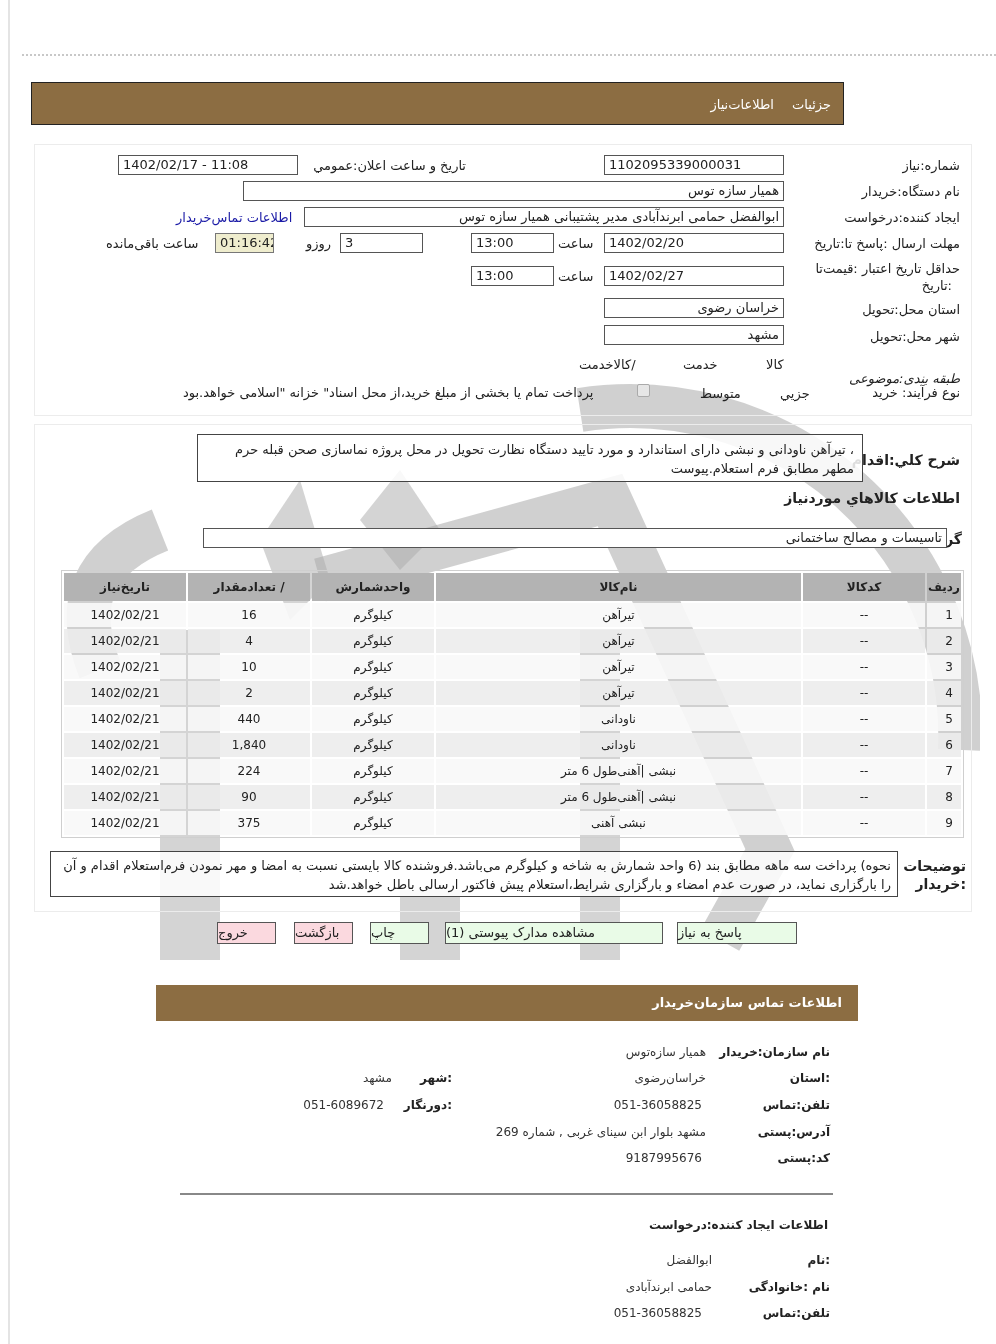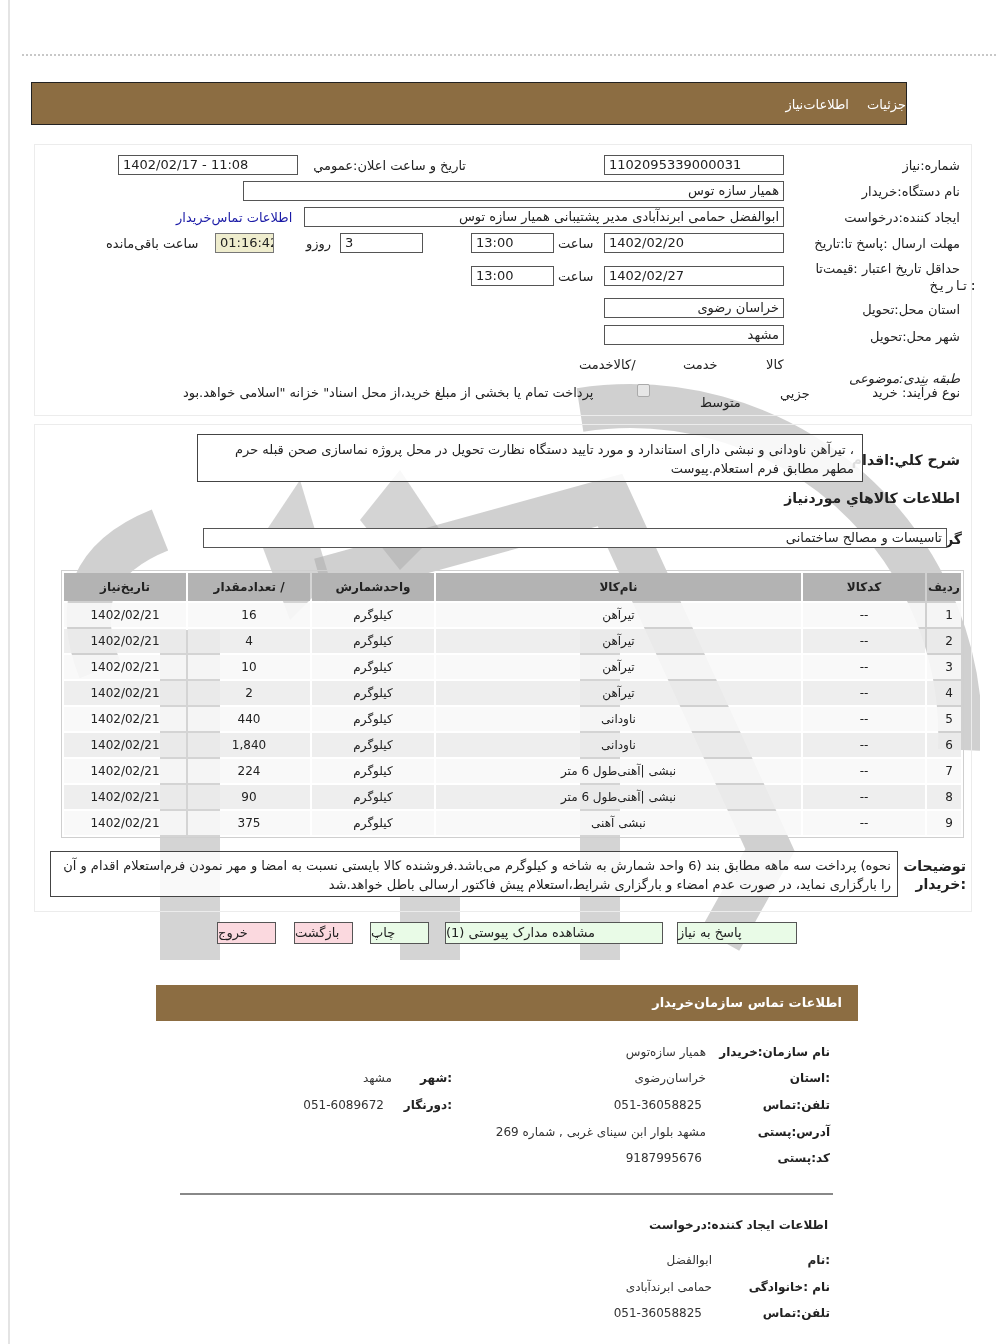--- a/index.html
+++ b/index.html
@@ -11,23 +11,23 @@
     font-size: 13px; color: #222;
     direction: rtl;
   }
   .left-rule { position: absolute; left: 8px; top: 0; width: 2px; height: 1344px; background: #e4e4e4; }
   .dotted-rule { position: absolute; left: 22px; right: 0; top: 54px; border-top: 2px dotted #c8c8c8; }
 
   
   .watermark { position: absolute; left: 20px; top: 330px; width: 960px; height: 640px; pointer-events: none; z-index: 0; }
 
   .header-bar {
-    position: absolute; left: 31px; top: 82px; width: 876px; height: 43px;
+    position: absolute; left: 31px; top: 82px; width: 813px; height: 43px;
     background: #8c6d42; border: 1px solid #222;
-    color: #fff; font-size: 13px; line-height: 43px; 
+    color: #fff; font-size: 13px; line-height: 43px; padding-right: 12px;
   }
   .header-bar span { margin-left: 14px; }
 
   .panel { position: absolute; border: 1px solid #ececec; background: transparent; z-index: 1; }
   .panel1 { left: 34px; top: 144px; width: 938px; height: 272px; }
   .panel2 { left: 34px; top: 424px; width: 938px; height: 488px; }
 
   .abs { position: absolute; z-index: 2; white-space: nowrap; }
   .lbl { font-size: 13px; color: #222; }
   .box { position: absolute; z-index: 2; border: 1px solid #555; background: #fff; height: 20px; line-height: 18px; padding: 0 4px; font-size: 13px; text-align: left; direction: ltr; overflow: hidden; white-space: nowrap; }
@@ -101,21 +101,21 @@
 <span class="abs lbl" style="right:36px; top:236px;">مهلت ارسال :پاسخ تا:تاریخ</span>
 <div class="box" style="left:604px; top:233px; width:180px;">1402/02/20</div>
 <span class="abs lbl" style="left:558px; top:236px;">ساعت</span>
 <div class="box" style="left:471px; top:233px; width:83px;">13:00</div>
 <div class="box" style="left:340px; top:233px; width:83px;">3</div>
 <span class="abs lbl" style="left:306px; top:236px;">روزو</span>
 <div class="box timer" style="left:215px; top:233px; width:59px;">01:16:42</div>
 <span class="abs lbl" style="left:106px; top:236px;">ساعت باقی‌مانده</span>
 
 <span class="abs lbl" style="right:36px; top:261px;">حداقل تاریخ اعتبار :قیمت‌تا</span>
-<span class="abs lbl" style="right:19px; top:278px;font-family:Liberation Mono, monospace;">:تاریخ</span>
+<span class="abs lbl" style="right:44px; top:278px;">:تاریخ</span>
 <div class="box" style="left:604px; top:266px; width:180px;">1402/02/27</div>
 <span class="abs lbl" style="left:558px; top:269px;">ساعت</span>
 <div class="box" style="left:471px; top:266px; width:83px;">13:00</div>
 
 <span class="abs lbl" style="right:36px; top:302px;">استان محل:تحویل</span>
 <div class="box rtl" style="left:604px; top:298px; width:180px;">خراسان رضوی</div>
 <span class="abs lbl" style="right:36px; top:329px;">شهر محل:تحویل</span>
 <div class="box rtl" style="left:604px; top:325px; width:180px;">مشهد</div>
 
 <span class="abs lbl" style="right:36px; top:371px;font-style:italic;">طبقه بندی:موضوعی</span>
@@ -123,21 +123,21 @@
 <span class="abs lbl" style="left:766px; top:357px;">کالا</span>
 
 <span class="abs lbl" style="left:683px; top:357px;">خدمت</span>
 
 <span class="abs lbl" style="left:579px; top:357px;">/کالاخدمت</span>
 
 <span class="abs lbl" style="right:36px; top:385px;">نوع فرآیند: خرید</span>
 
 <span class="abs lbl" style="left:780px; top:386px;">جزيي</span>
 
-<span class="abs lbl" style="left:700px; top:386px;margin-top:9px;">متوسط</span>
+<span class="abs lbl" style="left:700px; top:386px;">متوسط</span>
 <span class="abs checkbox" style="left:637px; top:384px;"></span>
 <span class="abs lbl" style="left:183px; top:385px;">پرداخت تمام یا بخشی از مبلغ خرید،از محل اسناد" خزانه "اسلامی خواهد.بود</span>
 
 <span class="abs bold" style="right:36px; top:452px; font-size:14px;">شرح كلي:اقدام</span>
 <div class="desc-box">، تیرآهن ناودانی و نبشی دارای استاندارد و مورد تایید دستگاه نظارت تحویل در محل پروژه نماسازی صحن قبله حرم مطهر مطابق فرم استعلام.پیوست</div>
 
 <span class="abs bold" style="right:36px; top:490px; font-size:14px;">اطلاعات كالاهاي موردنیاز</span>
 
 <span class="abs bold" style="right:34px; top:531px; font-size:14px;">گروه:کالا</span>
 <div class="box rtl" style="left:203px; top:528px; width:744px;">تاسیسات و مصالح ساختمانی</div>

